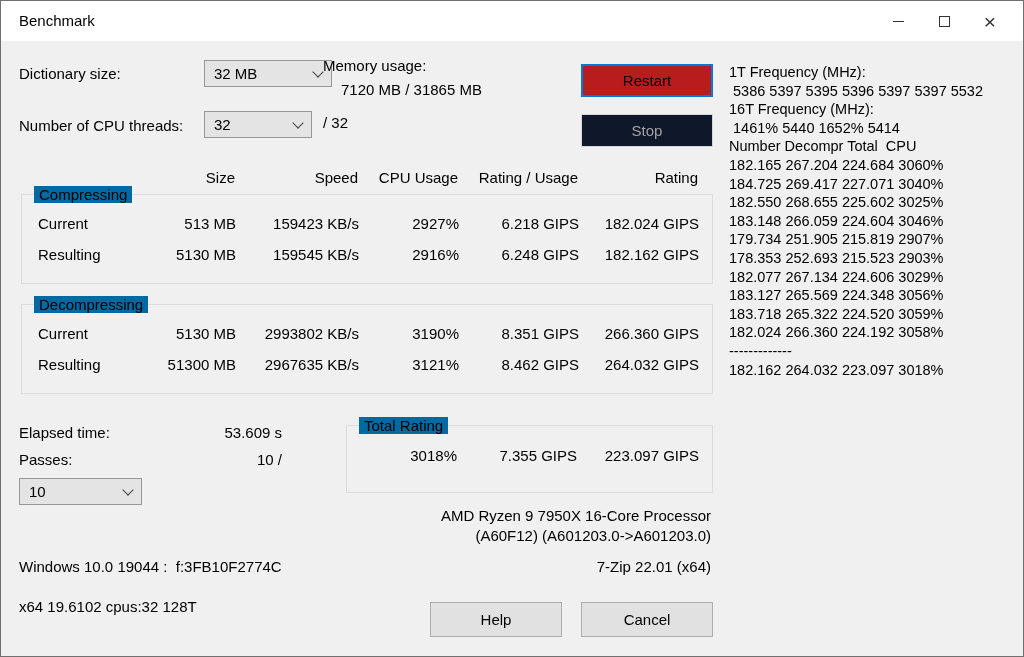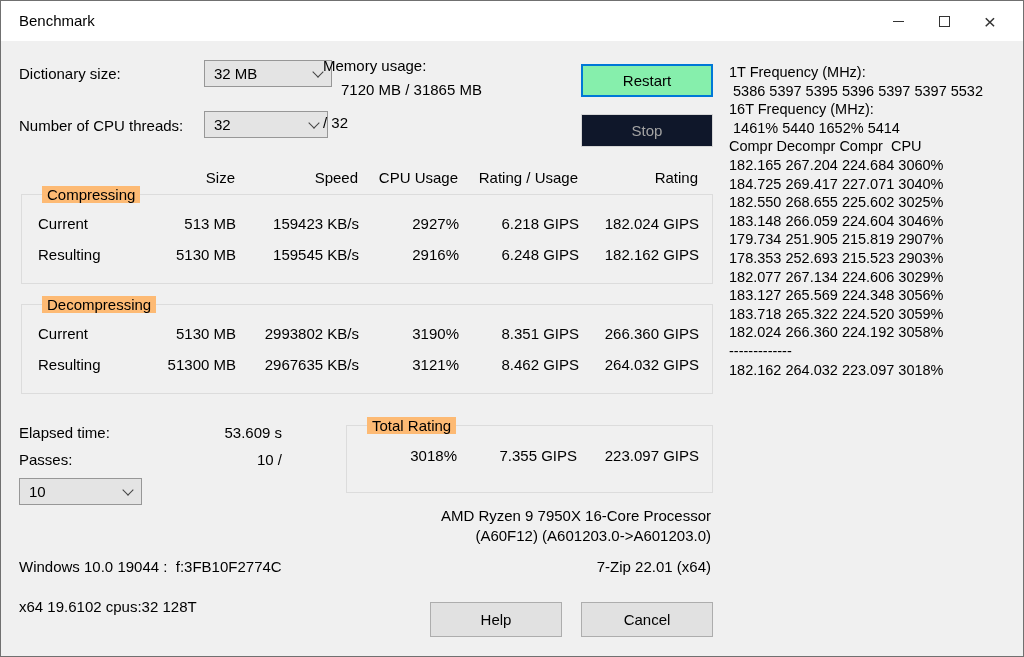--- a/index.html
+++ b/index.html
@@ -17,30 +17,30 @@
   .client { position:absolute; top:40px; left:0; right:0; bottom:0; font-size:15px; }
   .abs { position:absolute; }
 
   .combo { position:absolute; height:27px; border:1px solid #979797; background:#e4e4e4;
            display:flex; align-items:center; justify-content:space-between; padding:0 9px; }
   .chevron { width:8px; height:8px; border-right:1.5px solid #444; border-bottom:1.5px solid #444;
              transform:rotate(45deg); margin-top:-4px; flex:0 0 auto; }
 
   .btn { position:absolute; background:#e1e1e1; border:1px solid #adadad;
          display:flex; align-items:center; justify-content:center; font-size:15px; cursor:default; }
-  .btn-default { border:2px solid #0078d7; background:#86efac; }
+  .btn-default { border:2px solid #0078d7; background:#b91c1c; }
   .btn-disabled { background:#0f172a; border:1px solid #d6d6d6; color:#a3a3a3; }
 
   .bench-row { position:absolute; display:grid;
                grid-template-columns:112px 102px 123px 100px 120px 120px; }
   .bench-row .c { text-align:right; white-space:nowrap; }
   .bench-row .lbl { text-align:left; padding-left:16px; }
 
   .groupbox { position:absolute; border:1px solid #dcdcdc; }
-  .groupbox-label { position:absolute; top:-9px; left:20px; background:#fdba74; padding:0 5px; }
+  .groupbox-label { position:absolute; top:-9px; left:12px; background:#0369a1; padding:0 5px; }
 
   .right-text { text-align:right; white-space:nowrap; }
   .pre { white-space:pre; }
 
   .log { position:absolute; left:728px; top:22px; width:292px; font-size:14.5px; line-height:18.6px; }
   .log-line { white-space:pre; }
 </style>
 </head>
 <body>
 
@@ -65,21 +65,21 @@
 
     <span class="abs" style="left:18px; top:24px;">Dictionary size:</span>
     <div class="combo" style="left:203px; top:19px; width:128px;">
       <span>32 MB</span>
       <span class="chevron"></span>
     </div>
     <span class="abs" style="left:322px; top:16px;">Memory usage:</span>
     <span class="abs" style="left:322px; top:40px;margin-left:18px;">7120 MB / 31865 MB</span>
 
     <span class="abs" style="left:18px; top:76px;">Number of CPU threads:</span>
-    <div class="combo" style="left:203px; top:70px; width:124px;">
+    <div class="combo" style="left:203px; top:70px; width:108px;">
       <span>32</span>
       <span class="chevron"></span>
     </div>
     <span class="abs" style="left:322px; top:73px;">/ 32</span>
 
     <div class="btn btn-default" style="left:580px; top:23px; width:132px; height:33px;">Restart</div>
     <div class="btn btn-disabled" style="left:580px; top:73px; width:132px; height:33px;">Stop</div>
 
     <div class="bench-row" style="left:20px; top:128px; width:692px;">
       <span class="lbl"></span>
@@ -155,21 +155,21 @@
     <span class="abs" style="left:18px; top:557px;">x64 19.6102 cpus:32 128T</span>
 
     <div class="btn" style="left:429px; top:561px; width:132px; height:35px;">Help</div>
     <div class="btn" style="left:580px; top:561px; width:132px; height:35px;">Cancel</div>
 
     <div class="log">
       <div class="log-line">1T Frequency (MHz):</div>
       <div class="log-line"> 5386 5397 5395 5396 5397 5397 5532</div>
       <div class="log-line">16T Frequency (MHz):</div>
       <div class="log-line"> 1461% 5440 1652% 5414</div>
-      <div class="log-line">Compr Decompr Compr  CPU</div>
+      <div class="log-line">Number Decompr Total  CPU</div>
       <div class="log-line">182.165 267.204 224.684 3060%</div>
       <div class="log-line">184.725 269.417 227.071 3040%</div>
       <div class="log-line">182.550 268.655 225.602 3025%</div>
       <div class="log-line">183.148 266.059 224.604 3046%</div>
       <div class="log-line">179.734 251.905 215.819 2907%</div>
       <div class="log-line">178.353 252.693 215.523 2903%</div>
       <div class="log-line">182.077 267.134 224.606 3029%</div>
       <div class="log-line">183.127 265.569 224.348 3056%</div>
       <div class="log-line">183.718 265.322 224.520 3059%</div>
       <div class="log-line">182.024 266.360 224.192 3058%</div>

